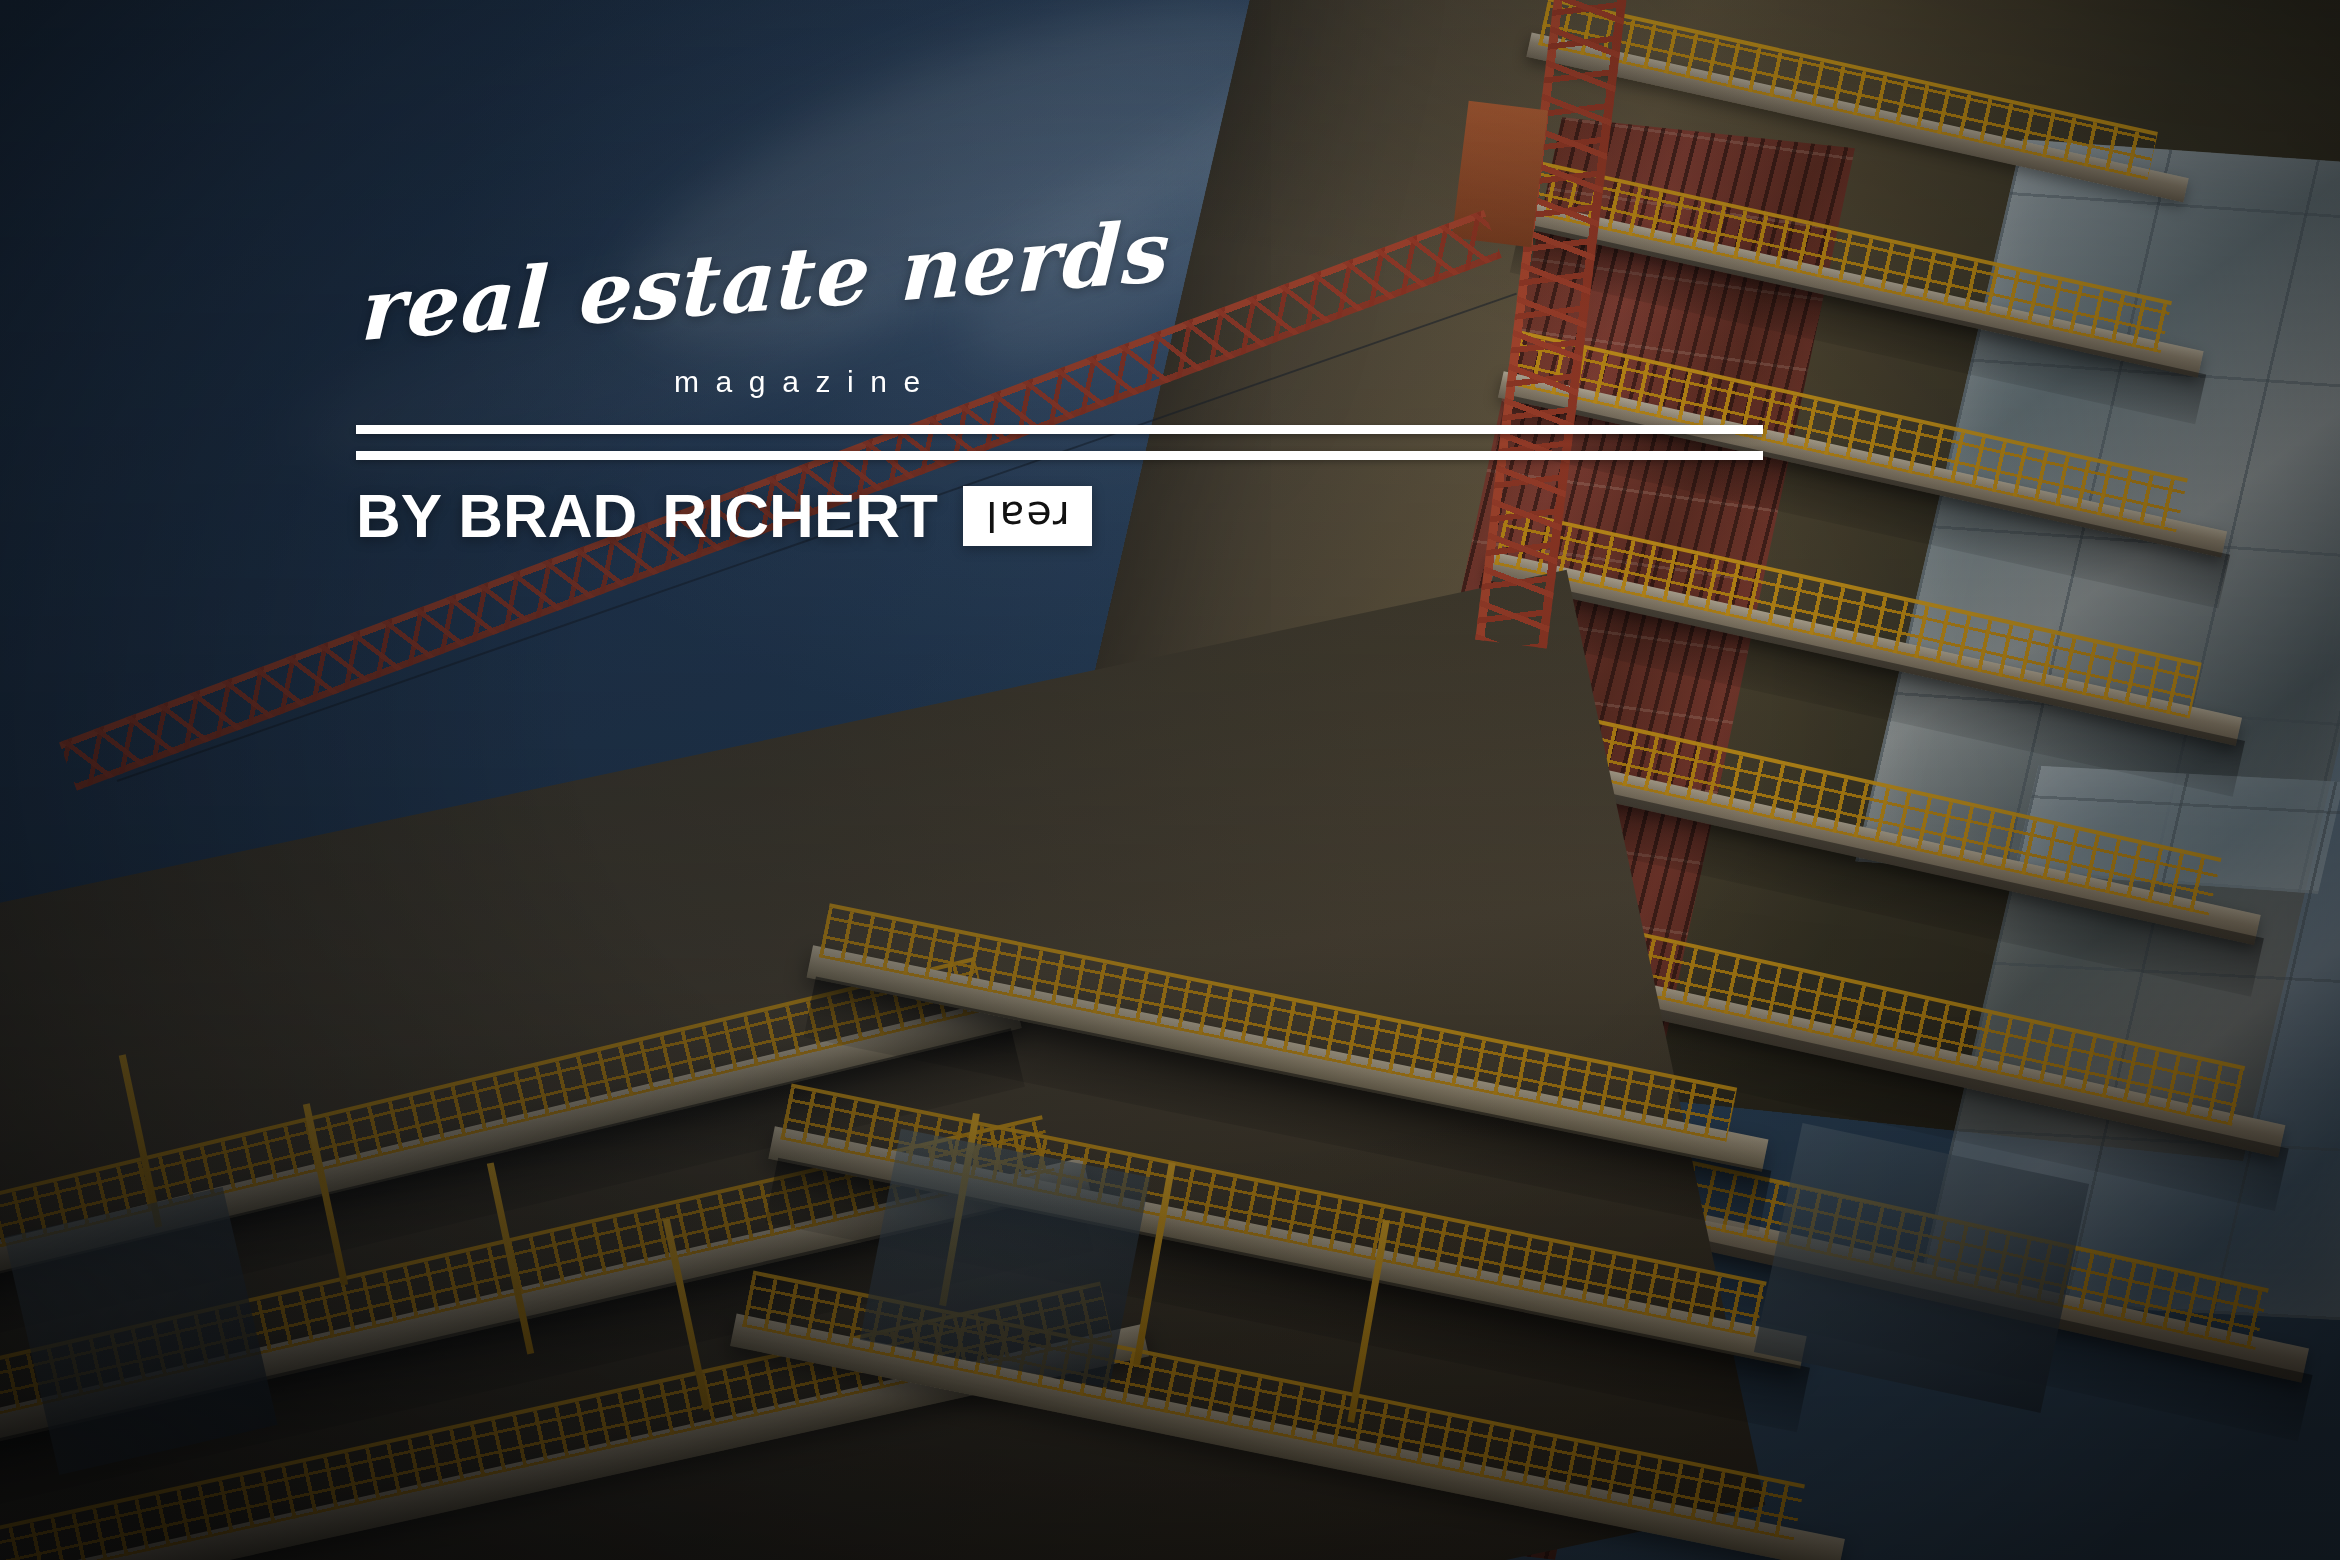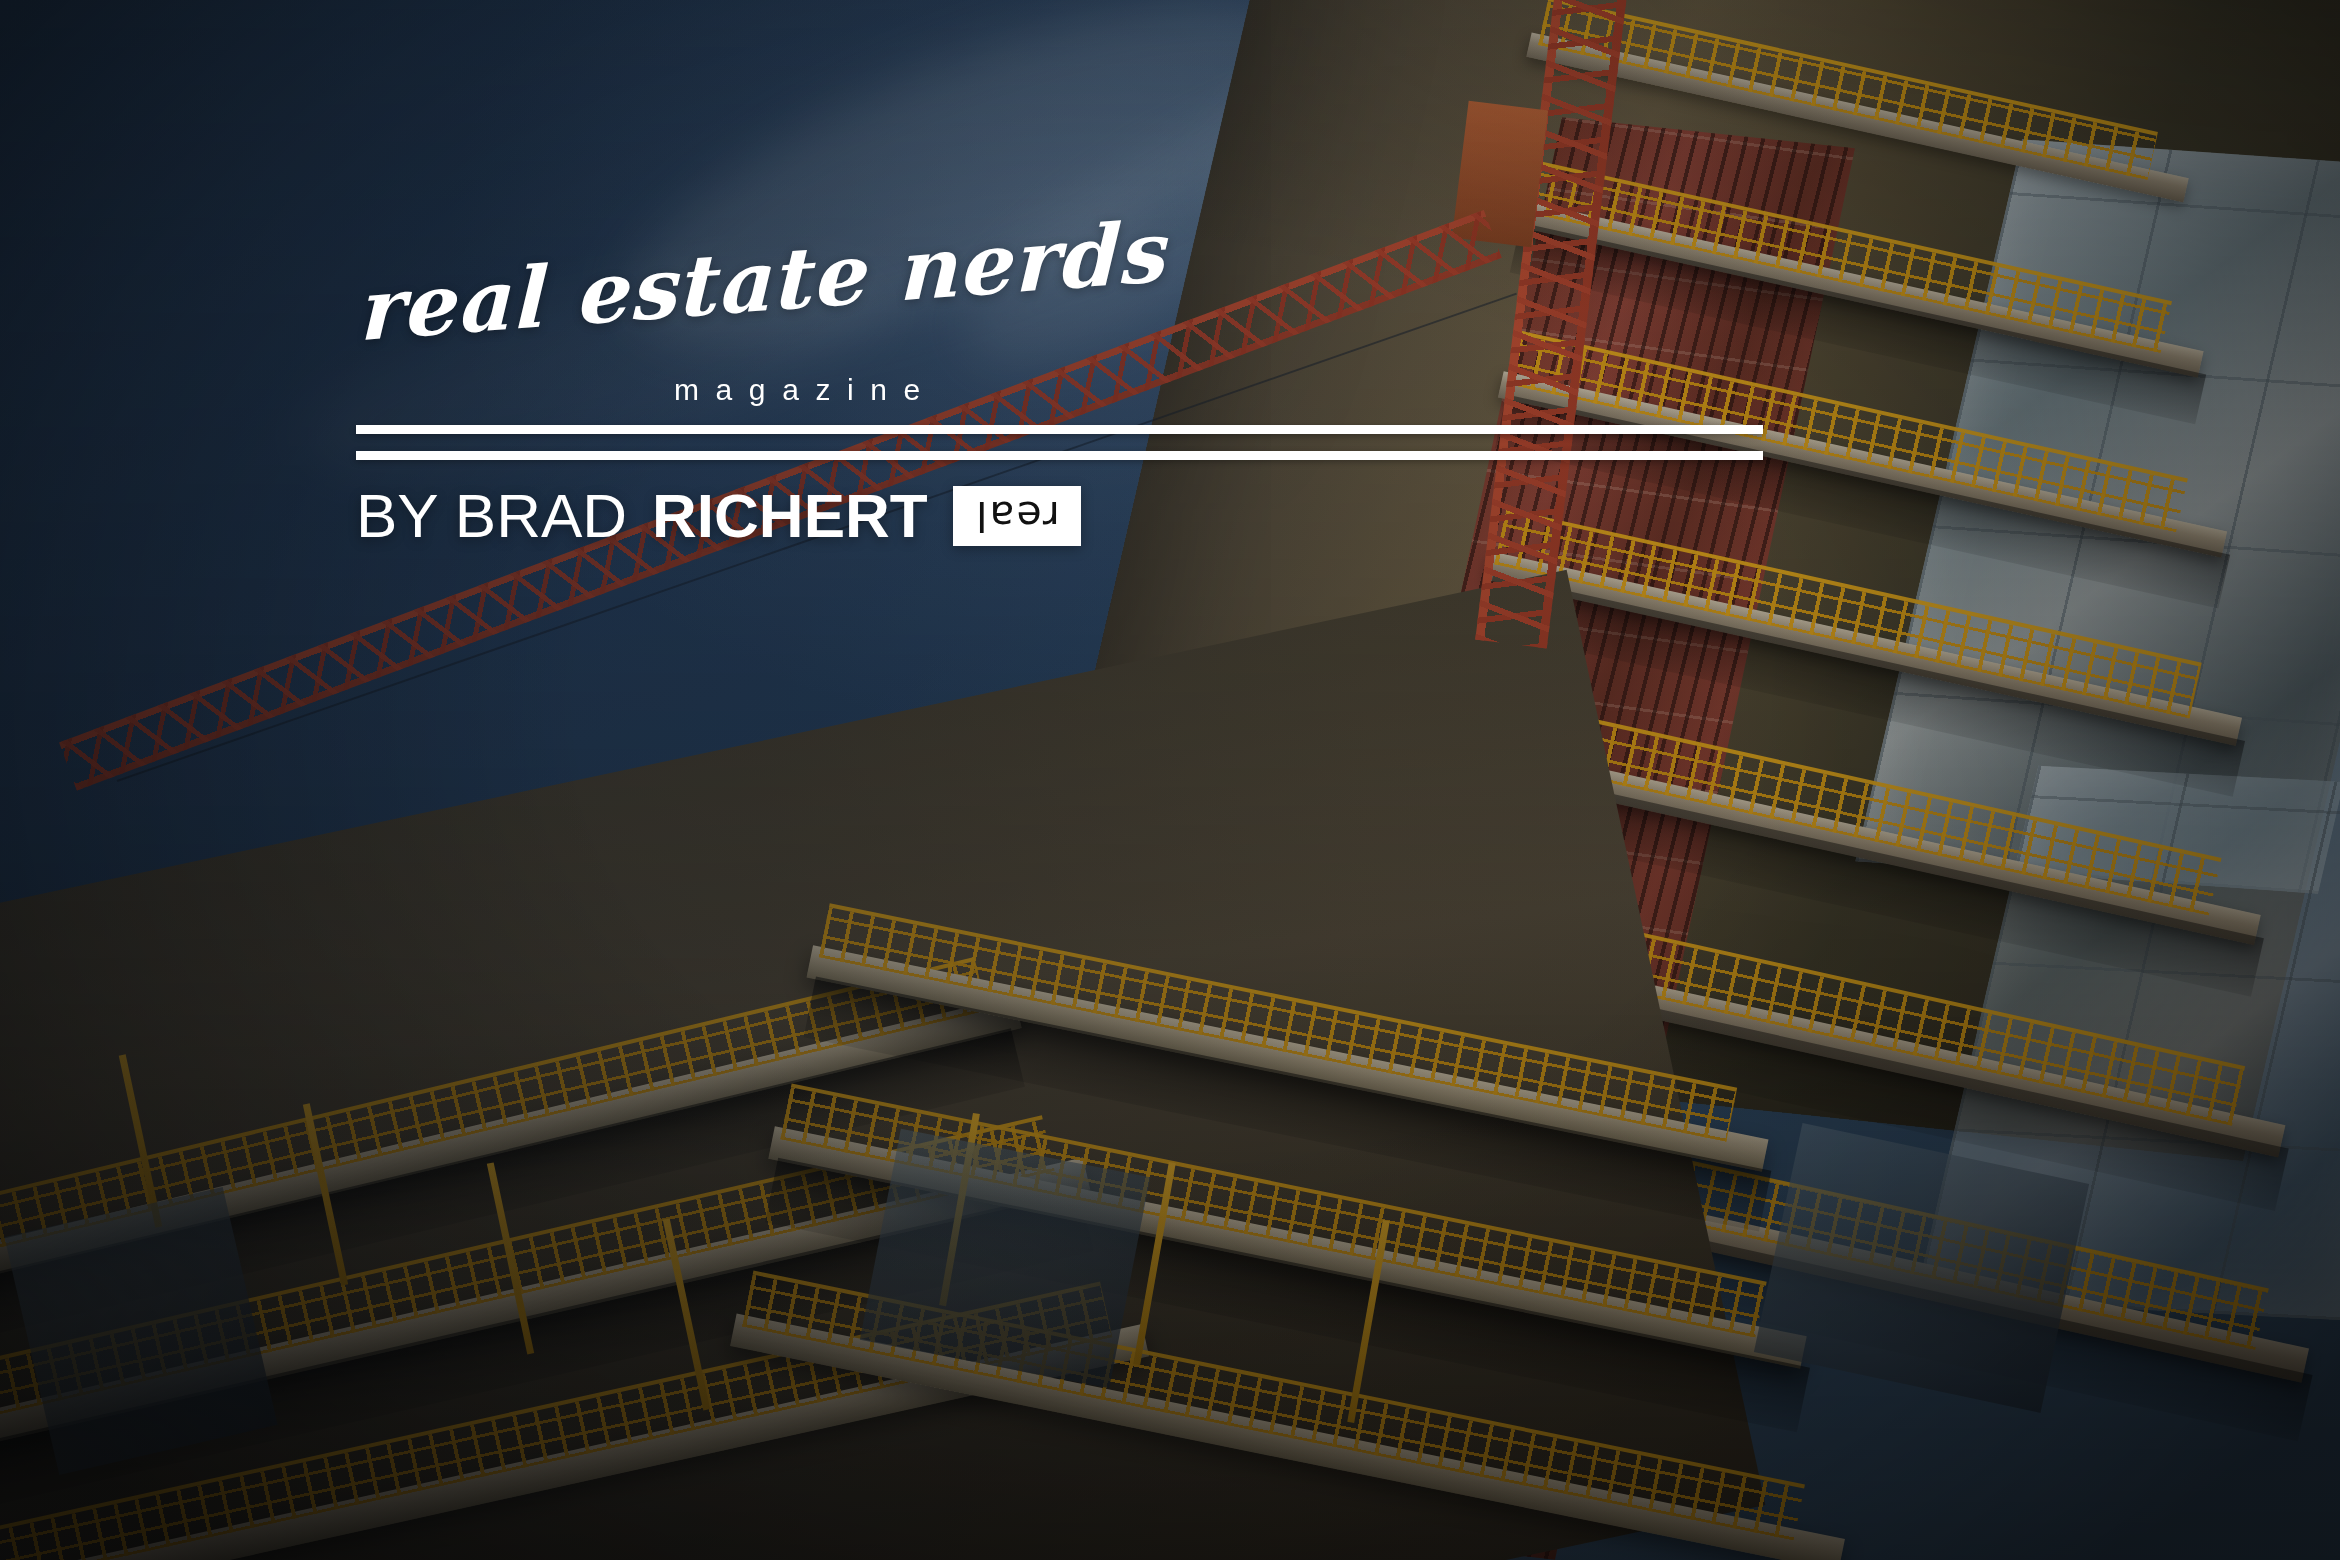--- a/index.html
+++ b/index.html
@@ -214,21 +214,21 @@
     color: #ffffff;
     letter-spacing: 1px;
     transform: rotate(-4.2deg) skewX(-7deg);
     transform-origin: 0 100%;
     text-shadow: 0 2px 9.8px rgba(0,0,0,.30);
     white-space: nowrap;
   }
   .masthead-sub {
     position: absolute;
     left: 318px;
-    top: 100px;
+    top: 92px;
     font-family: "Liberation Sans", sans-serif;
     font-weight: 300;
     font-size: 30px;
     line-height: 1;
     letter-spacing: 16.6px;
     color: #ffffff;
     white-space: nowrap;
   }
 
   .rule {
@@ -273,21 +273,21 @@
     gap: 25px;
     white-space: nowrap;
   }
   .byline-text {
     color: #ffffff;
     font-size: 62px;
     line-height: 1;
     letter-spacing: 0px;
     text-shadow: 0 2.9px 11.7px rgba(0,0,0,.35);
   }
-  .byline-light { font-weight: 400; }
+  .byline-light { font-weight: 700; }
   .byline-bold  { font-weight: 700; }
 
   .real-badge {
     background: #ffffff;
     padding: 8.8px 21.5px 10.7px 21.5px;
     display: inline-flex;
     align-items: center;
     justify-content: center;
     box-shadow: 0 2.9px 11.7px rgba(0,0,0,.30);
   }

